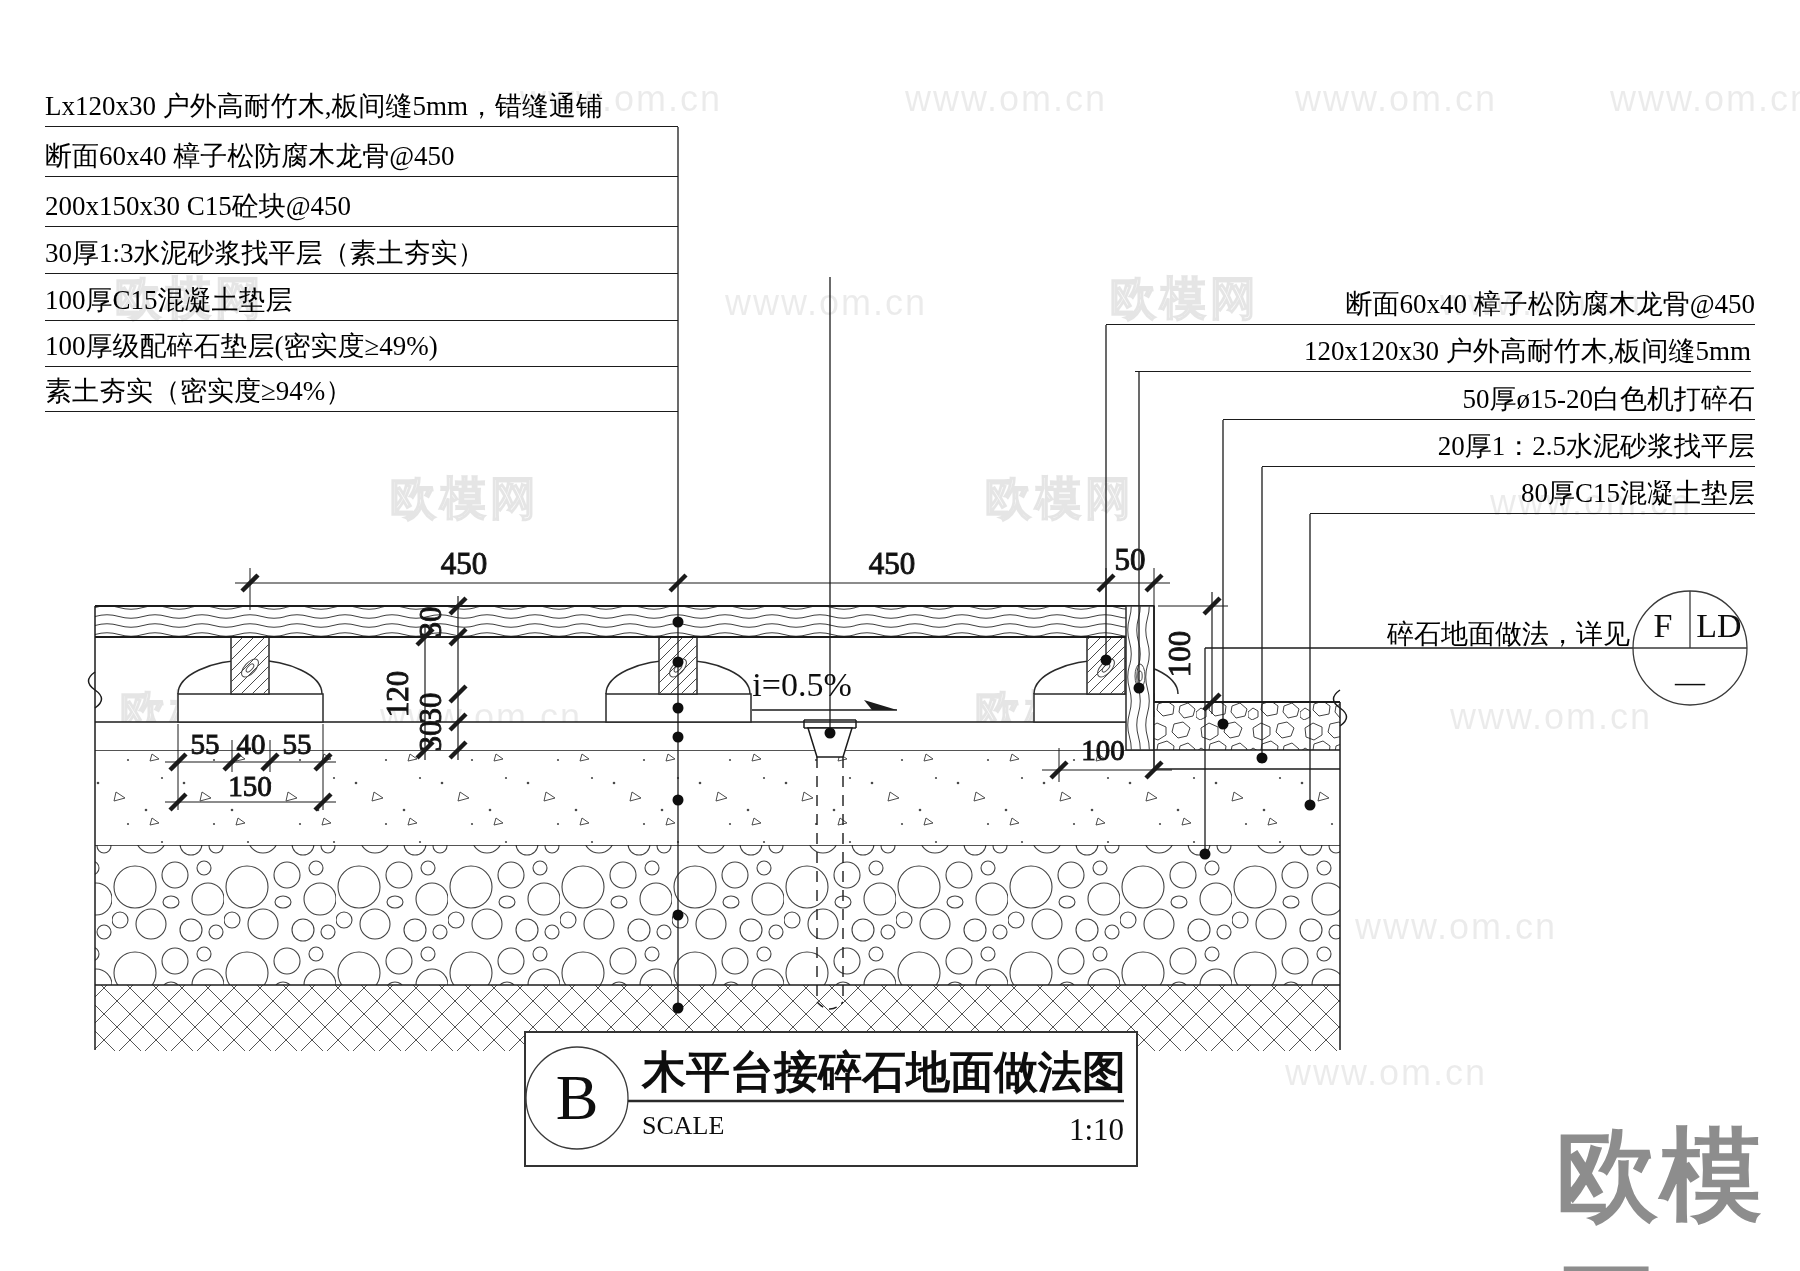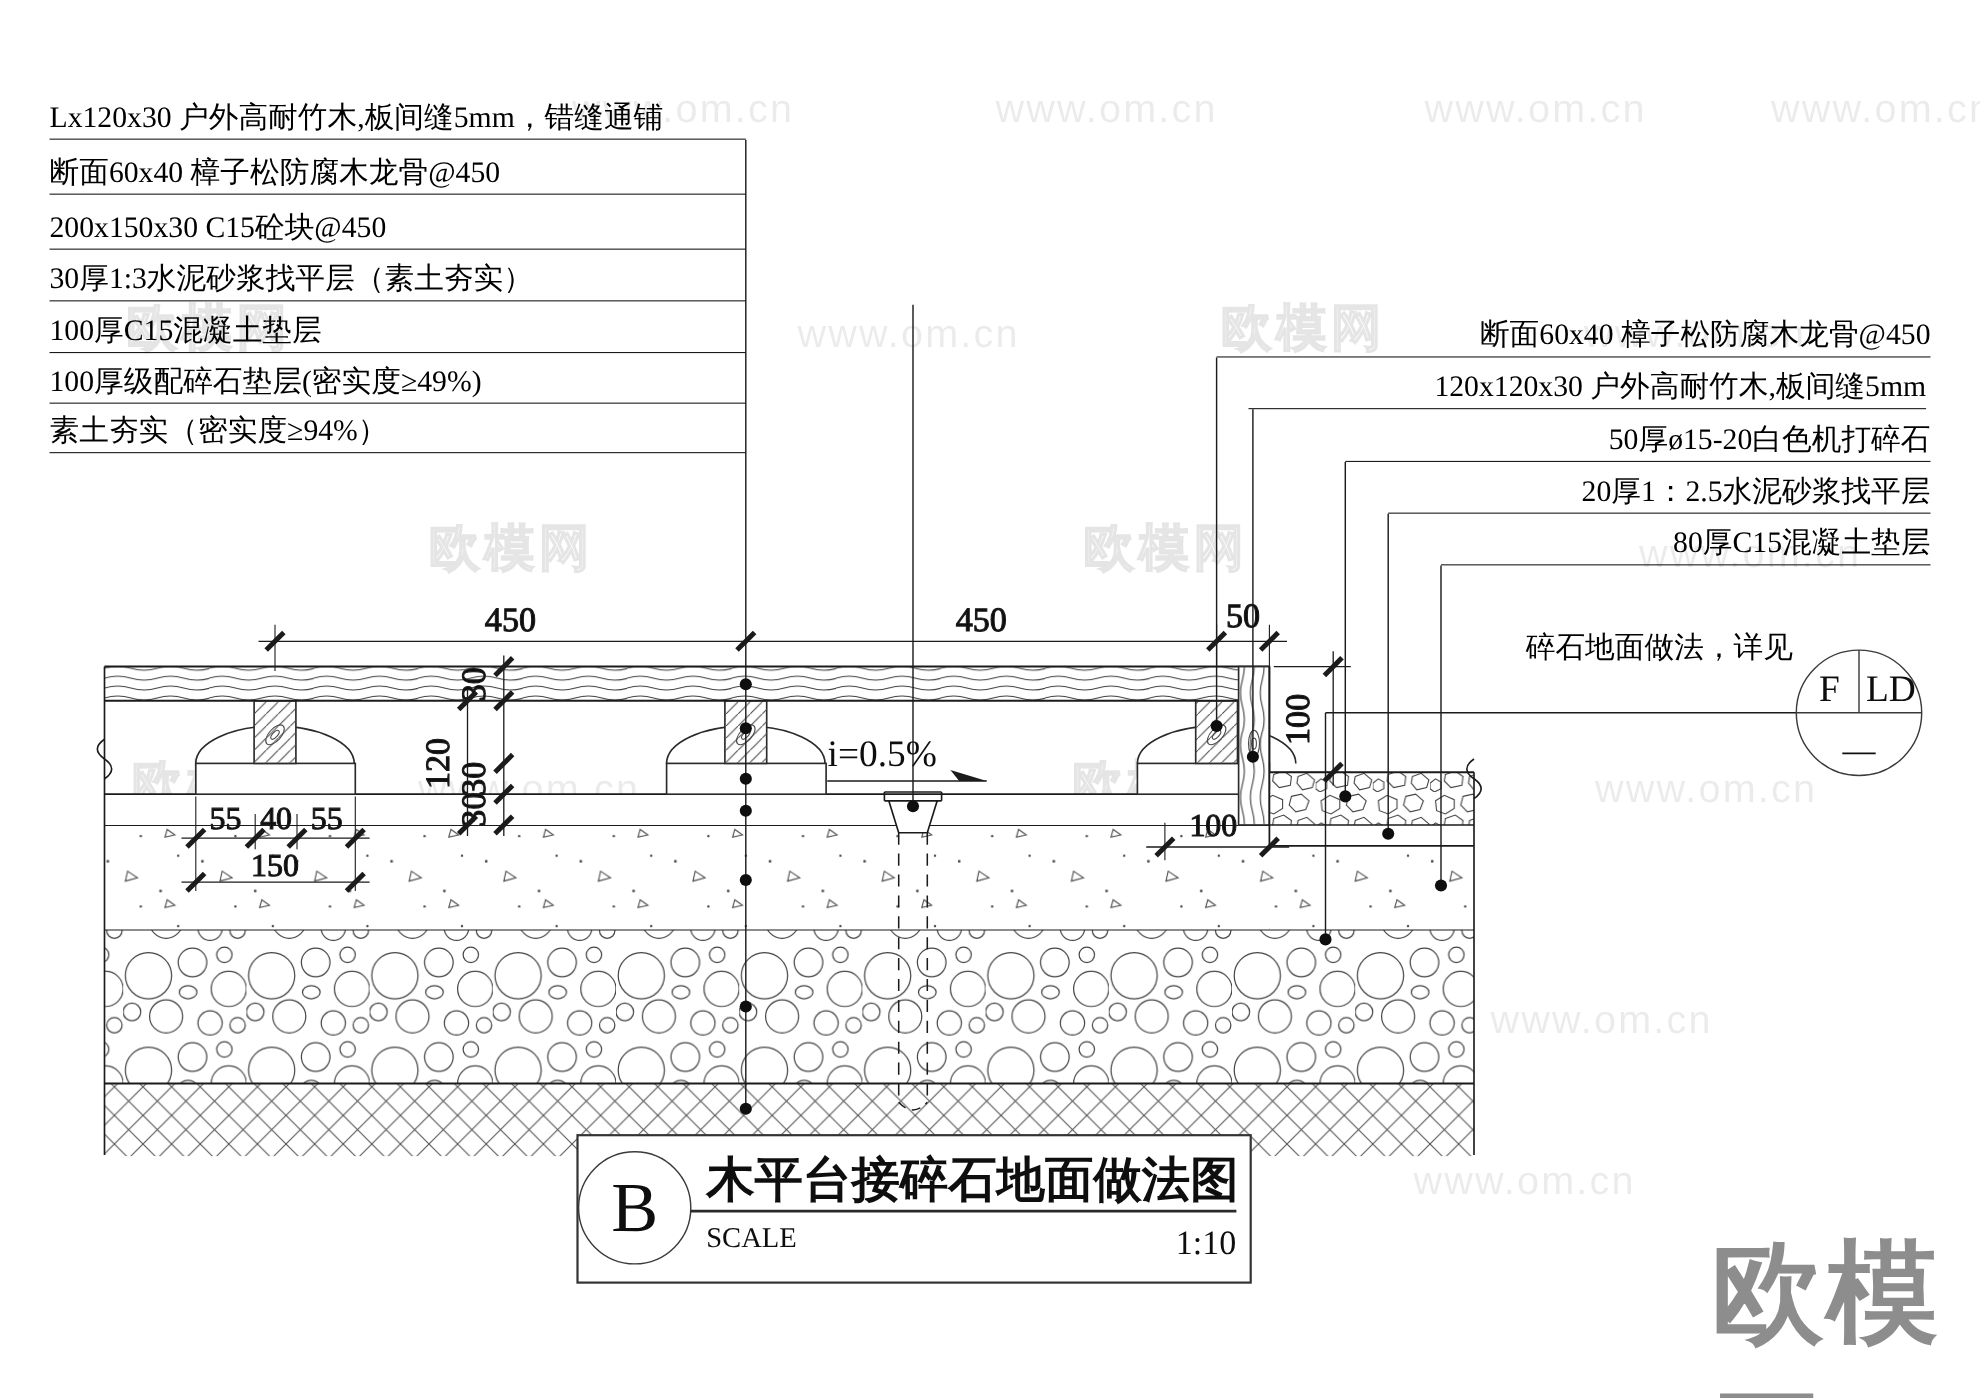--- a/index.html
+++ b/index.html
@@ -310,16 +310,16 @@
   <div class="lbl u" style="left:45px;top:234px;width:633px;height:40px">30厚1:3水泥砂浆找平层（素土夯实）</div>
   <div class="lbl u" style="left:45px;top:281px;width:633px;height:40px">100厚C15混凝土垫层</div>
   <div class="lbl u" style="left:45px;top:327px;width:633px;height:40px">100厚级配碎石垫层(密实度≥49%)</div>
   <div class="lbl u" style="left:45px;top:372px;width:633px;height:40px">素土夯实（密实度≥94%）</div>
 
   <div class="lbl u r" style="left:1106px;top:285px;width:649px;height:40px">断面60x40 樟子松防腐木龙骨@450</div>
   <div class="lbl u r" style="left:1135px;top:332px;width:616px;height:40px">120x120x30 户外高耐竹木,板间缝5mm</div>
   <div class="lbl u r" style="left:1223px;top:380px;width:532px;height:40px">50厚ø15-20白色机打碎石</div>
   <div class="lbl u r" style="left:1262px;top:427px;width:493px;height:40px">20厚1：2.5水泥砂浆找平层</div>
   <div class="lbl u r" style="left:1310px;top:474px;width:445px;height:40px">80厚C15混凝土垫层</div>
-  <div class="lbl r" style="left:1200px;top:568px;width:430px;height:40px">碎石地面做法，详见</div>
+  <div class="lbl r" style="left:1200px;top:614px;width:430px;height:40px">碎石地面做法，详见</div>
 
   <div class="brand-logo">欧模网</div>
 </div>
 
 </body></html>

